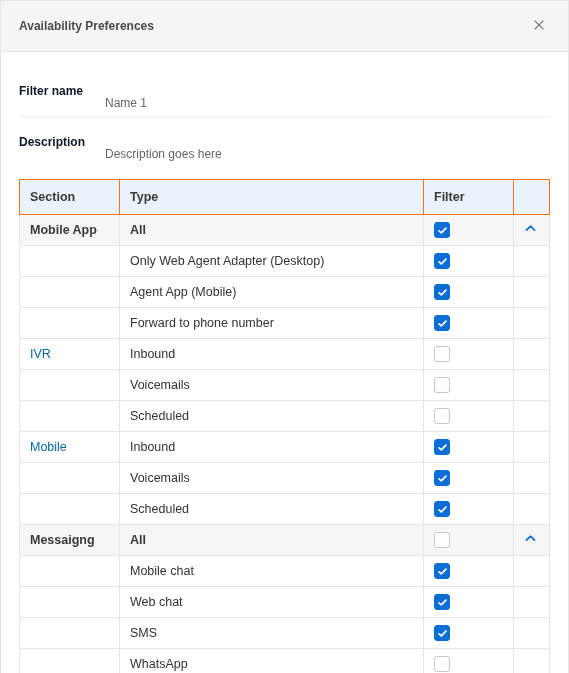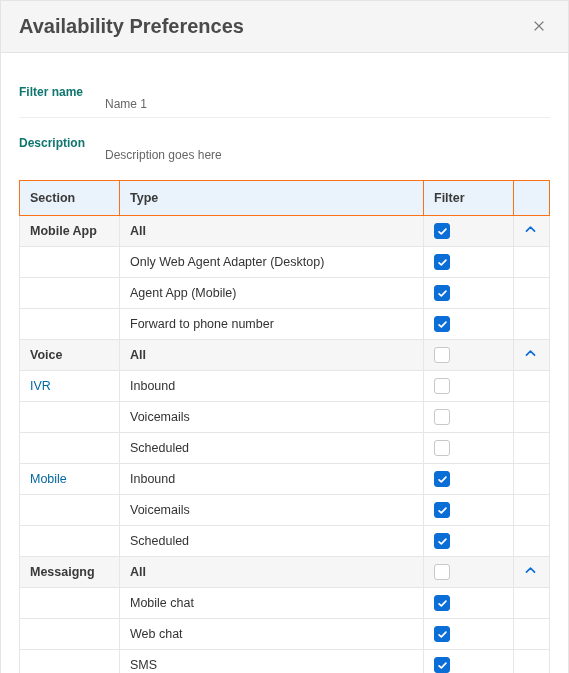--- a/index.html
+++ b/index.html
@@ -17,21 +17,21 @@
   }
   .dialog-header {
     background: #f5f5f5;
     padding: 14px 18px;
     display: flex;
     align-items: center;
     justify-content: space-between;
     border-bottom: 1px solid #e4e4e4;
   }
   .dialog-title {
-    font-size: 20px;
+    font-size: 12px;
     font-weight: 600;
     color: #4a4a4a;
   }
   .close-x {
     color: #777;
     font-size: 18px;
     line-height: 1;
     cursor: pointer;
     padding: 2px 4px;
   }
@@ -41,21 +41,21 @@
   .meta-row {
     display: flex;
     align-items: center;
     font-size: 12px;
     padding: 6px 0;
     border-bottom: 1px solid #eee;
   }
   .meta-row:last-child { border-bottom: none; }
   .meta-label {
     width: 86px;
-    color: #0f766e;
+    color: #0f172a;
     font-weight: 600;
   }
   .meta-value {
     color: #666;
     margin-top: 24px;
   }
   .table-wrap {
     padding: 4px 18px 0;
   }
   table {
@@ -192,135 +192,125 @@
           <tr>
             <td class="section-cell sub-label"></td>
             <td class="type-cell">Forward to phone number</td>
             <td class="filter-cell"><span class="checkbox checked">
                 <svg viewBox="0 0 16 16" fill="none" stroke="#fff" stroke-width="2.4" stroke-linecap="round" stroke-linejoin="round">
                   <path d="M3 8.5 L6.3 11.5 L13 4.5"></path>
                 </svg>
               </span></td>
             <td class="expand-cell"></td>
           </tr>
+          <tr>
+            <td class="section-cell sub-label">IVR</td>
+            <td class="type-cell">Inbound</td>
+            <td class="filter-cell"><span class="checkbox unchecked"></span></td>
+            <td class="expand-cell"></td>
+          </tr>
+          <tr>
+            <td class="section-cell sub-label"></td>
+            <td class="type-cell">Voicemails</td>
+            <td class="filter-cell"><span class="checkbox unchecked"></span></td>
+            <td class="expand-cell"></td>
+          </tr>
+          <tr>
+            <td class="section-cell sub-label"></td>
+            <td class="type-cell">Scheduled</td>
+            <td class="filter-cell"><span class="checkbox unchecked"></span></td>
+            <td class="expand-cell"></td>
+          </tr>
+          <tr>
+            <td class="section-cell sub-label">Mobile</td>
+            <td class="type-cell">Inbound</td>
+            <td class="filter-cell"><span class="checkbox checked">
+                <svg viewBox="0 0 16 16" fill="none" stroke="#fff" stroke-width="2.4" stroke-linecap="round" stroke-linejoin="round">
+                  <path d="M3 8.5 L6.3 11.5 L13 4.5"></path>
+                </svg>
+              </span></td>
+            <td class="expand-cell"></td>
+          </tr>
+          <tr>
+            <td class="section-cell sub-label"></td>
+            <td class="type-cell">Voicemails</td>
+            <td class="filter-cell"><span class="checkbox checked">
+                <svg viewBox="0 0 16 16" fill="none" stroke="#fff" stroke-width="2.4" stroke-linecap="round" stroke-linejoin="round">
+                  <path d="M3 8.5 L6.3 11.5 L13 4.5"></path>
+                </svg>
+              </span></td>
+            <td class="expand-cell"></td>
+          </tr>
+          <tr>
+            <td class="section-cell sub-label"></td>
+            <td class="type-cell">Scheduled</td>
+            <td class="filter-cell"><span class="checkbox checked">
+                <svg viewBox="0 0 16 16" fill="none" stroke="#fff" stroke-width="2.4" stroke-linecap="round" stroke-linejoin="round">
+                  <path d="M3 8.5 L6.3 11.5 L13 4.5"></path>
+                </svg>
+              </span></td>
+            <td class="expand-cell"></td>
+          </tr>
           <tr class="section-row">
-            <td class="section-cell">Voice</td>
+            <td class="section-cell">Messaigng</td>
             <td class="type-cell">All</td>
             <td class="filter-cell"><span class="checkbox unchecked"></span></td>
             <td class="expand-cell"><span class="chevron">
                 <svg viewBox="0 0 16 16" fill="none" stroke="#0b6dd6" stroke-width="2" stroke-linecap="round" stroke-linejoin="round">
                   <path d="M3 10 L8 5 L13 10"></path>
                 </svg>
               </span></td>
           </tr>
           <tr>
-            <td class="section-cell sub-label">IVR</td>
-            <td class="type-cell">Inbound</td>
-            <td class="filter-cell"><span class="checkbox unchecked"></span></td>
-            <td class="expand-cell"></td>
-          </tr>
-          <tr>
-            <td class="section-cell sub-label"></td>
-            <td class="type-cell">Voicemails</td>
-            <td class="filter-cell"><span class="checkbox unchecked"></span></td>
-            <td class="expand-cell"></td>
-          </tr>
-          <tr>
-            <td class="section-cell sub-label"></td>
-            <td class="type-cell">Scheduled</td>
-            <td class="filter-cell"><span class="checkbox unchecked"></span></td>
-            <td class="expand-cell"></td>
-          </tr>
-          <tr>
-            <td class="section-cell sub-label">Mobile</td>
-            <td class="type-cell">Inbound</td>
-            <td class="filter-cell"><span class="checkbox checked">
-                <svg viewBox="0 0 16 16" fill="none" stroke="#fff" stroke-width="2.4" stroke-linecap="round" stroke-linejoin="round">
-                  <path d="M3 8.5 L6.3 11.5 L13 4.5"></path>
-                </svg>
-              </span></td>
-            <td class="expand-cell"></td>
-          </tr>
-          <tr>
-            <td class="section-cell sub-label"></td>
-            <td class="type-cell">Voicemails</td>
-            <td class="filter-cell"><span class="checkbox checked">
-                <svg viewBox="0 0 16 16" fill="none" stroke="#fff" stroke-width="2.4" stroke-linecap="round" stroke-linejoin="round">
-                  <path d="M3 8.5 L6.3 11.5 L13 4.5"></path>
-                </svg>
-              </span></td>
-            <td class="expand-cell"></td>
-          </tr>
-          <tr>
-            <td class="section-cell sub-label"></td>
-            <td class="type-cell">Scheduled</td>
-            <td class="filter-cell"><span class="checkbox checked">
-                <svg viewBox="0 0 16 16" fill="none" stroke="#fff" stroke-width="2.4" stroke-linecap="round" stroke-linejoin="round">
-                  <path d="M3 8.5 L6.3 11.5 L13 4.5"></path>
-                </svg>
-              </span></td>
+            <td class="section-cell sub-label"></td>
+            <td class="type-cell">Mobile chat</td>
+            <td class="filter-cell"><span class="checkbox checked">
+                <svg viewBox="0 0 16 16" fill="none" stroke="#fff" stroke-width="2.4" stroke-linecap="round" stroke-linejoin="round">
+                  <path d="M3 8.5 L6.3 11.5 L13 4.5"></path>
+                </svg>
+              </span></td>
+            <td class="expand-cell"></td>
+          </tr>
+          <tr>
+            <td class="section-cell sub-label"></td>
+            <td class="type-cell">Web chat</td>
+            <td class="filter-cell"><span class="checkbox checked">
+                <svg viewBox="0 0 16 16" fill="none" stroke="#fff" stroke-width="2.4" stroke-linecap="round" stroke-linejoin="round">
+                  <path d="M3 8.5 L6.3 11.5 L13 4.5"></path>
+                </svg>
+              </span></td>
+            <td class="expand-cell"></td>
+          </tr>
+          <tr>
+            <td class="section-cell sub-label"></td>
+            <td class="type-cell">SMS</td>
+            <td class="filter-cell"><span class="checkbox checked">
+                <svg viewBox="0 0 16 16" fill="none" stroke="#fff" stroke-width="2.4" stroke-linecap="round" stroke-linejoin="round">
+                  <path d="M3 8.5 L6.3 11.5 L13 4.5"></path>
+                </svg>
+              </span></td>
+            <td class="expand-cell"></td>
+          </tr>
+          <tr>
+            <td class="section-cell sub-label"></td>
+            <td class="type-cell">WhatsApp</td>
+            <td class="filter-cell"><span class="checkbox unchecked"></span></td>
             <td class="expand-cell"></td>
           </tr>
           <tr class="section-row">
-            <td class="section-cell">Messaigng</td>
+            <td class="section-cell">Transfers</td>
             <td class="type-cell">All</td>
-            <td class="filter-cell"><span class="checkbox unchecked"></span></td>
+            <td class="filter-cell"><span class="checkbox checked">
+                <svg viewBox="0 0 16 16" fill="none" stroke="#fff" stroke-width="2.4" stroke-linecap="round" stroke-linejoin="round">
+                  <path d="M3 8.5 L6.3 11.5 L13 4.5"></path>
+                </svg>
+              </span></td>
             <td class="expand-cell"><span class="chevron">
                 <svg viewBox="0 0 16 16" fill="none" stroke="#0b6dd6" stroke-width="2" stroke-linecap="round" stroke-linejoin="round">
                   <path d="M3 10 L8 5 L13 10"></path>
                 </svg>
               </span></td>
           </tr>
-          <tr>
-            <td class="section-cell sub-label"></td>
-            <td class="type-cell">Mobile chat</td>
-            <td class="filter-cell"><span class="checkbox checked">
-                <svg viewBox="0 0 16 16" fill="none" stroke="#fff" stroke-width="2.4" stroke-linecap="round" stroke-linejoin="round">
-                  <path d="M3 8.5 L6.3 11.5 L13 4.5"></path>
-                </svg>
-              </span></td>
-            <td class="expand-cell"></td>
-          </tr>
-          <tr>
-            <td class="section-cell sub-label"></td>
-            <td class="type-cell">Web chat</td>
-            <td class="filter-cell"><span class="checkbox checked">
-                <svg viewBox="0 0 16 16" fill="none" stroke="#fff" stroke-width="2.4" stroke-linecap="round" stroke-linejoin="round">
-                  <path d="M3 8.5 L6.3 11.5 L13 4.5"></path>
-                </svg>
-              </span></td>
-            <td class="expand-cell"></td>
-          </tr>
-          <tr>
-            <td class="section-cell sub-label"></td>
-            <td class="type-cell">SMS</td>
-            <td class="filter-cell"><span class="checkbox checked">
-                <svg viewBox="0 0 16 16" fill="none" stroke="#fff" stroke-width="2.4" stroke-linecap="round" stroke-linejoin="round">
-                  <path d="M3 8.5 L6.3 11.5 L13 4.5"></path>
-                </svg>
-              </span></td>
-            <td class="expand-cell"></td>
-          </tr>
-          <tr>
-            <td class="section-cell sub-label"></td>
-            <td class="type-cell">WhatsApp</td>
-            <td class="filter-cell"><span class="checkbox unchecked"></span></td>
-            <td class="expand-cell"></td>
-          </tr>
-          <tr class="section-row">
-            <td class="section-cell">Transfers</td>
-            <td class="type-cell">All</td>
-            <td class="filter-cell"><span class="checkbox checked">
-                <svg viewBox="0 0 16 16" fill="none" stroke="#fff" stroke-width="2.4" stroke-linecap="round" stroke-linejoin="round">
-                  <path d="M3 8.5 L6.3 11.5 L13 4.5"></path>
-                </svg>
-              </span></td>
-            <td class="expand-cell"><span class="chevron">
-                <svg viewBox="0 0 16 16" fill="none" stroke="#0b6dd6" stroke-width="2" stroke-linecap="round" stroke-linejoin="round">
-                  <path d="M3 10 L8 5 L13 10"></path>
-                </svg>
-              </span></td>
-          </tr>
         </tbody>
     </table>
   </div>
 
 </div>
 
 </body></html>

